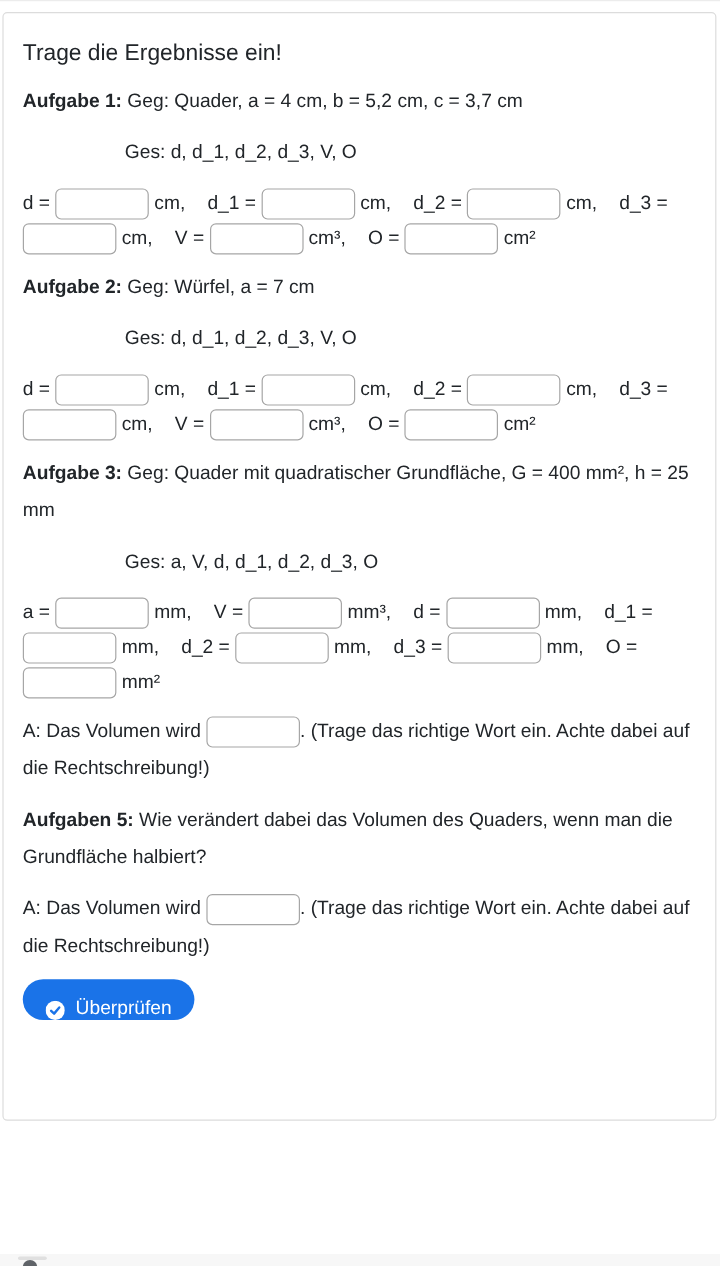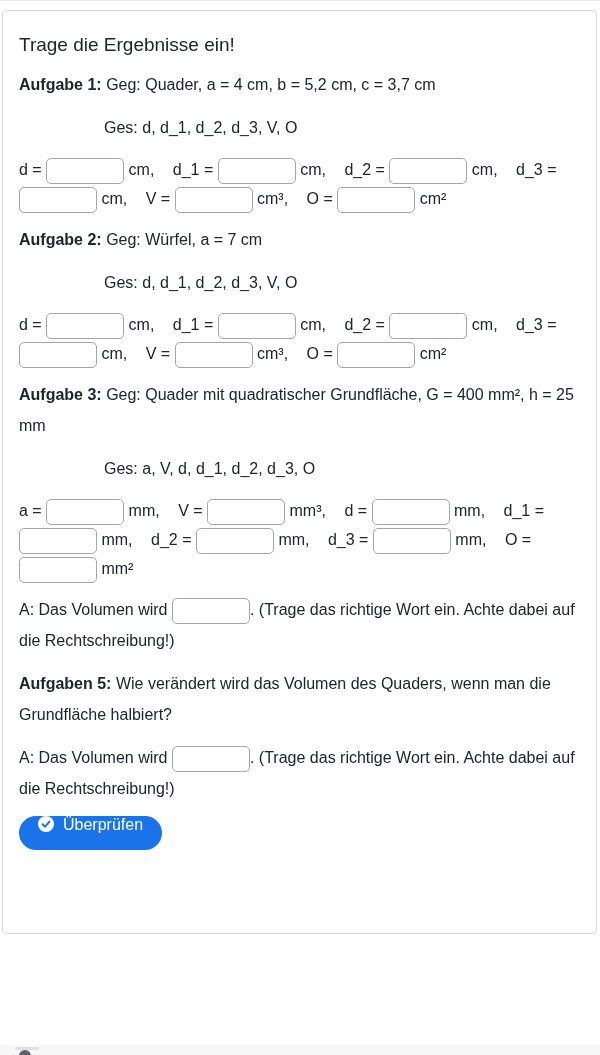--- a/index.html
+++ b/index.html
@@ -22,21 +22,21 @@
   .tlabel{font-weight:700;}
   input.fin{
     width:78px;height:26px;box-sizing:border-box;
     border:1px solid #a6a6a6;border-radius:5px;background:#fff;
     font-family:"Liberation Sans", sans-serif;font-size:16px;color:#212529;
     padding:2px 6px;vertical-align:middle;margin:0;
   }
   .u{margin-right:14px;}
   .btnrow{margin-top:3px;}
   button.btn{
-    display:inline-flex;align-items:flex-start;gap:9px;
+    display:inline-flex;align-items:flex-end;gap:9px;
     height:34px;padding:0 19px;border:none;border-radius:17px;
     background:#1a73e8;color:#ffffff;
     font-family:"Liberation Sans", sans-serif;font-size:16px;cursor:pointer;
   }
   .btn .icon{display:inline-flex;width:16px;height:16px;}
   .bottom-strip{position:absolute;left:0;top:1045px;width:600px;height:10px;background:#f7f7f7;}
   .peek-swoosh{position:absolute;left:15px;top:1047px;width:24px;height:3px;border-radius:2px;background:#e0e0e0;}
   .peek-icon{position:absolute;left:19px;top:1050px;width:12px;height:12px;border-radius:50%;background:#5f6368;}
 </style>
 </head>
@@ -100,21 +100,21 @@
     <input class="fin" type="text" style=""><span class="u">&nbsp;mm,</span>
     <span>O =</span>
     <input class="fin" type="text" style=""><span class="u">&nbsp;mm²</span>
   </p>
 
   <p>
     <span>A: Das Volumen wird</span>
     <input class="fin" type="text" style=""><span>. (Trage das richtige Wort ein. Achte dabei auf die Rechtschreibung!)</span>
   </p>
 
-  <p><b class="tlabel">Aufgaben 5:</b> <span>Wie verändert wird das Volumen des Quaders, wenn man die Grundfläche halbiert?</span></p>
+  <p><b class="tlabel">Aufgaben 5:</b> <span>Wie verändert dabei das Volumen des Quaders, wenn man die Grundfläche halbiert?</span></p>
   <p>
     <span>A: Das Volumen wird</span>
     <input class="fin" type="text" style=""><span>. (Trage das richtige Wort ein. Achte dabei auf die Rechtschreibung!)</span>
   </p>
 
   <div class="btnrow">
     <button class="btn">
       <span class="icon">
         <svg width="16" height="16" viewBox="0 0 16 16" aria-hidden="true">
           <circle cx="8" cy="8" r="8" fill="#ffffff"></circle>

